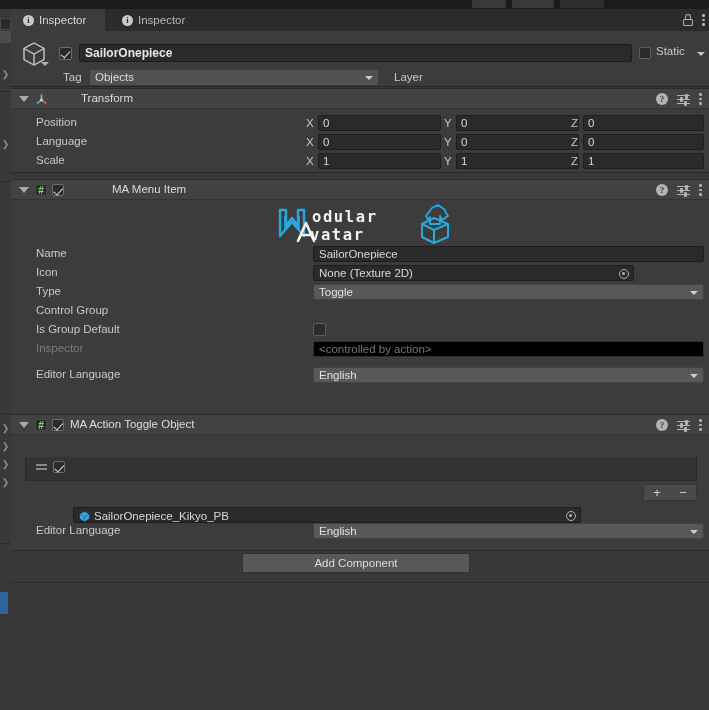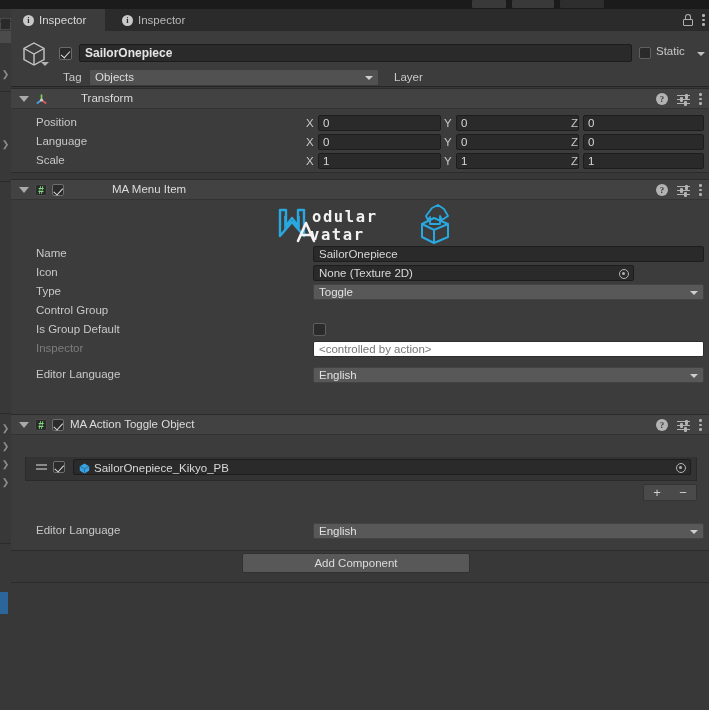--- a/index.html
+++ b/index.html
@@ -77,21 +77,21 @@
   .row{position:relative;height:19px;}
   .row-lbl{position:absolute;left:25px;top:3px;font-size:11.5px;color:#c8c8c8;}
   .row-lbl.dim{color:#7d7d7d;}
 
   .vec-cell{position:absolute;top:2px;height:16px;}
   .vec-ax{position:absolute;top:2px;font-size:11.5px;color:#c8c8c8;}
   .vec-in{position:absolute;top:0;height:16px;background:#2a2a2a;border:1px solid #1d1d1d;border-radius:2px;box-sizing:border-box;color:#d6d6d6;font-size:11.5px;line-height:14px;padding-left:4px;}
 
   .fld{position:absolute;top:2px;height:16px;background:#2a2a2a;border:1px solid #1d1d1d;border-radius:2px;box-sizing:border-box;color:#d8d8d8;font-size:11.5px;line-height:14px;padding-left:5px;}
   .fld.pop{background:#585858;border-color:#434343;color:#e0e0e0;}
-  .fld.dis{background:#ffffff;border-color:#2e2e2e;color:#767676;}
+  .fld.dis{background:#000000;border-color:#2e2e2e;color:#767676;}
   .objpick{position:absolute;right:4px;top:3px;width:10px;height:10px;border:1.4px solid #b4b4b4;border-radius:50%;box-sizing:border-box;}
   .objpick::after{content:"";position:absolute;left:2.1px;top:2.1px;width:3.4px;height:3.4px;border-radius:50%;background:#b4b4b4;}
 
   .chk-sq{position:absolute;top:3px;width:13px;height:13px;background:#2b2b2b;border:1px solid #5e5e5e;border-radius:2px;box-sizing:border-box;}
 
   
   .logo-wrap{position:relative;height:44px;}
   .ma-logo{position:absolute;left:265px;top:2px;width:190px;height:42px;}
 
   
@@ -379,21 +379,21 @@
       </div>
 
 
       <div class="list-body" style="top:42px;width:672px;height:24px;">
         <div style="position:relative;height:22px;">
           <div class="li-drag">
               <i></i>
               <i></i>
             </div>
           <div class="li-chk on"></div>
-          <div class="li-obj" style="width:618px;">
+          <div class="li-obj" style="width:508px;margin-top:48px;">
             <span class="li-prefab">
               <svg width="11" height="11" viewBox="0 0 11 11">
                 <path d="M5.5 0.6 L10.2 3.2 L10.2 7.8 L5.5 10.4 L0.8 7.8 L0.8 3.2 Z" fill="#3aa2e0"></path>
                 <path d="M0.8 3.2 L5.5 5.8 L10.2 3.2 M5.5 5.8 L5.5 10.4" fill="none" stroke="#1e6f9e" stroke-width="0.9"></path>
               </svg>
             </span>
             <span class="li-name">SailorOnepiece_Kikyo_PB</span>
             <span class="objpick"></span>
           </div>
         </div>

